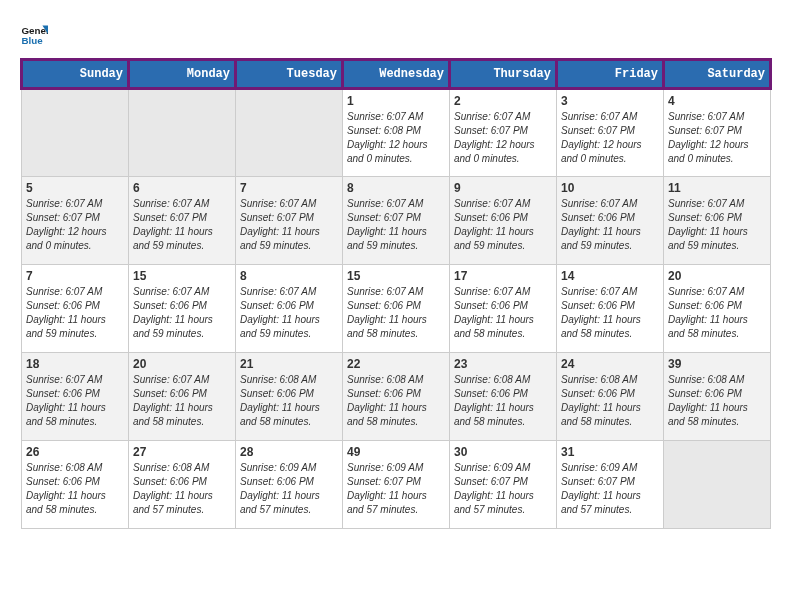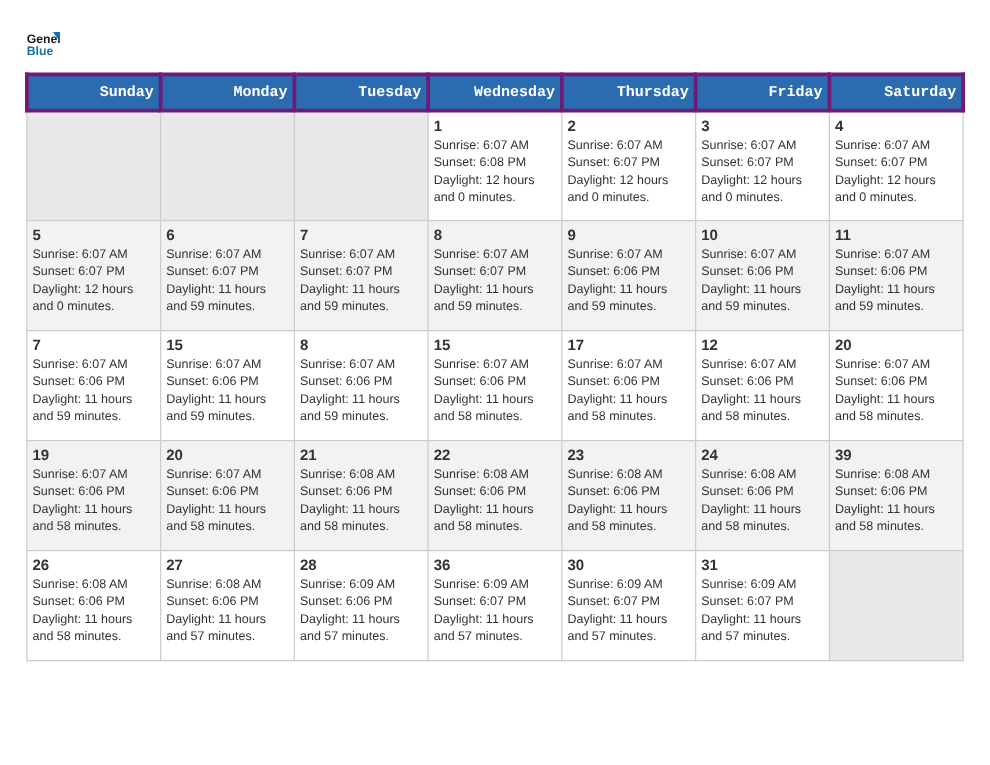--- a/index.html
+++ b/index.html
@@ -70,20 +70,21 @@
     .day-num {
       font-weight: bold;
       font-size: 12px;
       display: block;
       margin-bottom: 2px;
     }
     .cell-text {
       font-size: 10px;
       line-height: 1.4;
       color: #333;
+      font-style: italic;
     }
     .empty-cell {
       background: #e8e8e8 !important;
     }
   </style>
 </head>
 <body>
 
 <div class="header-area">
   <div class="logo">
@@ -215,35 +216,35 @@
 Sunset: 6:06 PM
 Daylight: 11 hours and 58 minutes.</div>
         </td>
         <td>
           <span class="day-num">17</span>
           <div class="cell-text" style="white-space: pre-line;">Sunrise: 6:07 AM
 Sunset: 6:06 PM
 Daylight: 11 hours and 58 minutes.</div>
         </td>
         <td>
-          <span class="day-num">12</span>
+          <span class="day-num">14</span>
           <div class="cell-text" style="white-space: pre-line;">Sunrise: 6:07 AM
 Sunset: 6:06 PM
 Daylight: 11 hours and 58 minutes.</div>
         </td>
         <td>
           <span class="day-num">20</span>
           <div class="cell-text" style="white-space: pre-line;">Sunrise: 6:07 AM
 Sunset: 6:06 PM
 Daylight: 11 hours and 58 minutes.</div>
         </td>
       </tr>
       <tr>
         <td>
-          <span class="day-num">19</span>
+          <span class="day-num">18</span>
           <div class="cell-text" style="white-space: pre-line;">Sunrise: 6:07 AM
 Sunset: 6:06 PM
 Daylight: 11 hours and 58 minutes.</div>
         </td>
         <td>
           <span class="day-num">20</span>
           <div class="cell-text" style="white-space: pre-line;">Sunrise: 6:07 AM
 Sunset: 6:06 PM
 Daylight: 11 hours and 58 minutes.</div>
         </td>
@@ -291,21 +292,21 @@
 Sunset: 6:06 PM
 Daylight: 11 hours and 57 minutes.</div>
         </td>
         <td>
           <span class="day-num">28</span>
           <div class="cell-text" style="white-space: pre-line;">Sunrise: 6:09 AM
 Sunset: 6:06 PM
 Daylight: 11 hours and 57 minutes.</div>
         </td>
         <td>
-          <span class="day-num">36</span>
+          <span class="day-num">49</span>
           <div class="cell-text" style="white-space: pre-line;">Sunrise: 6:09 AM
 Sunset: 6:07 PM
 Daylight: 11 hours and 57 minutes.</div>
         </td>
         <td>
           <span class="day-num">30</span>
           <div class="cell-text" style="white-space: pre-line;">Sunrise: 6:09 AM
 Sunset: 6:07 PM
 Daylight: 11 hours and 57 minutes.</div>
         </td>

